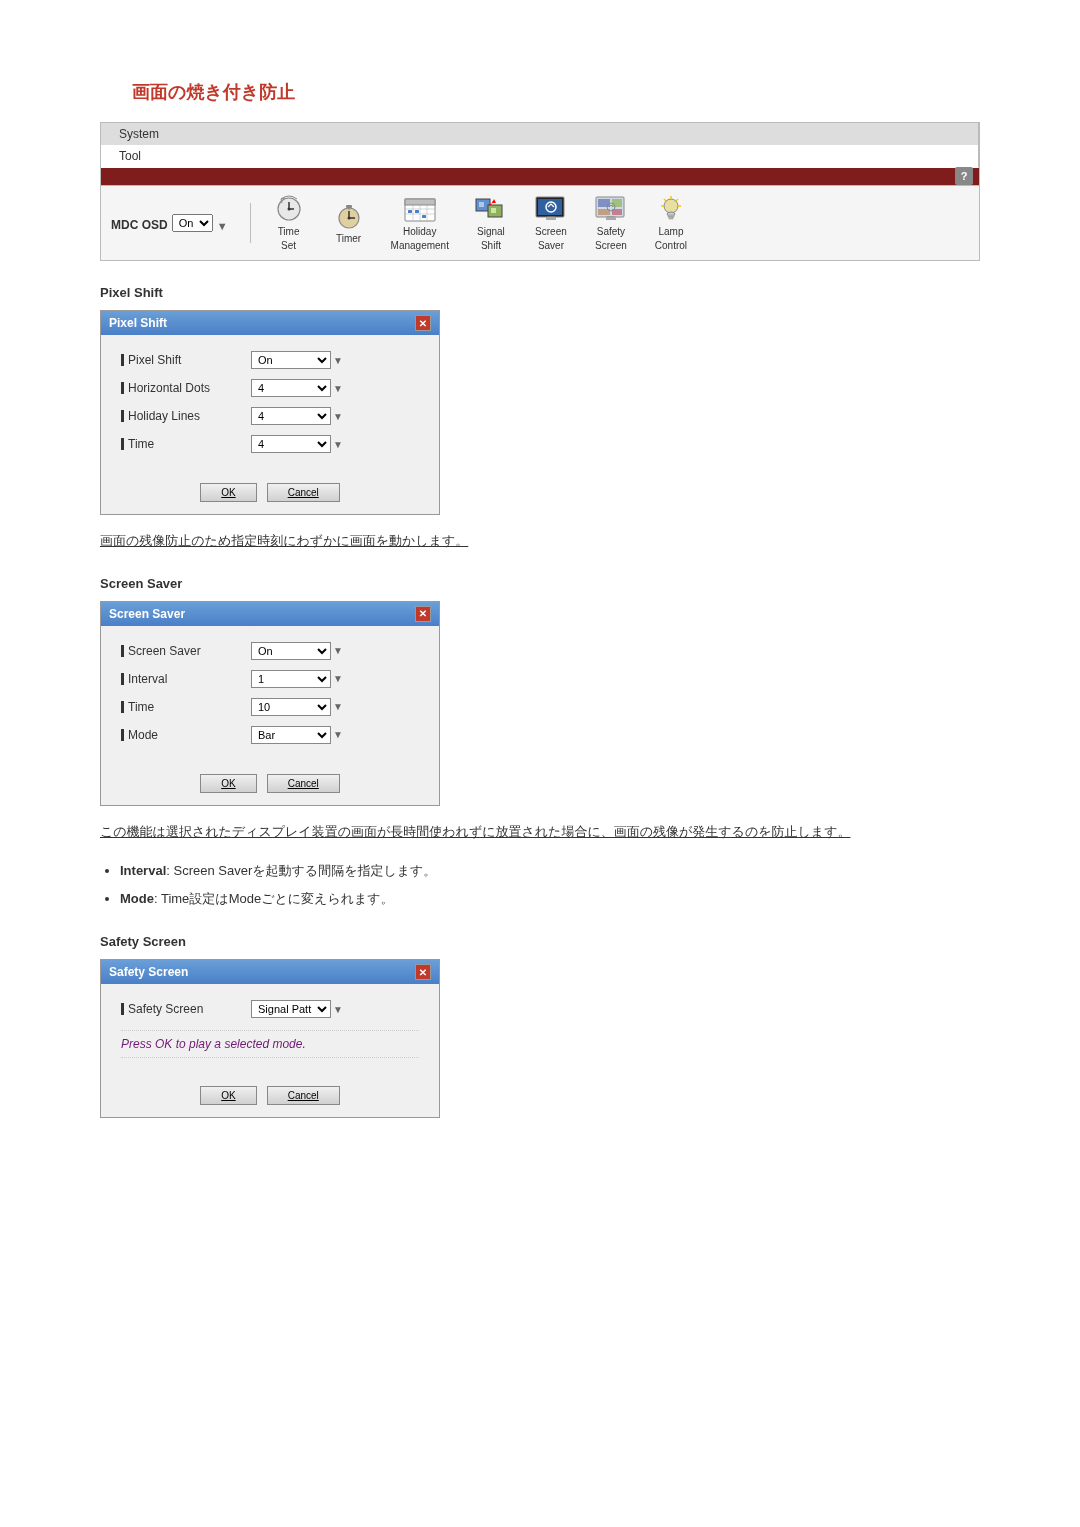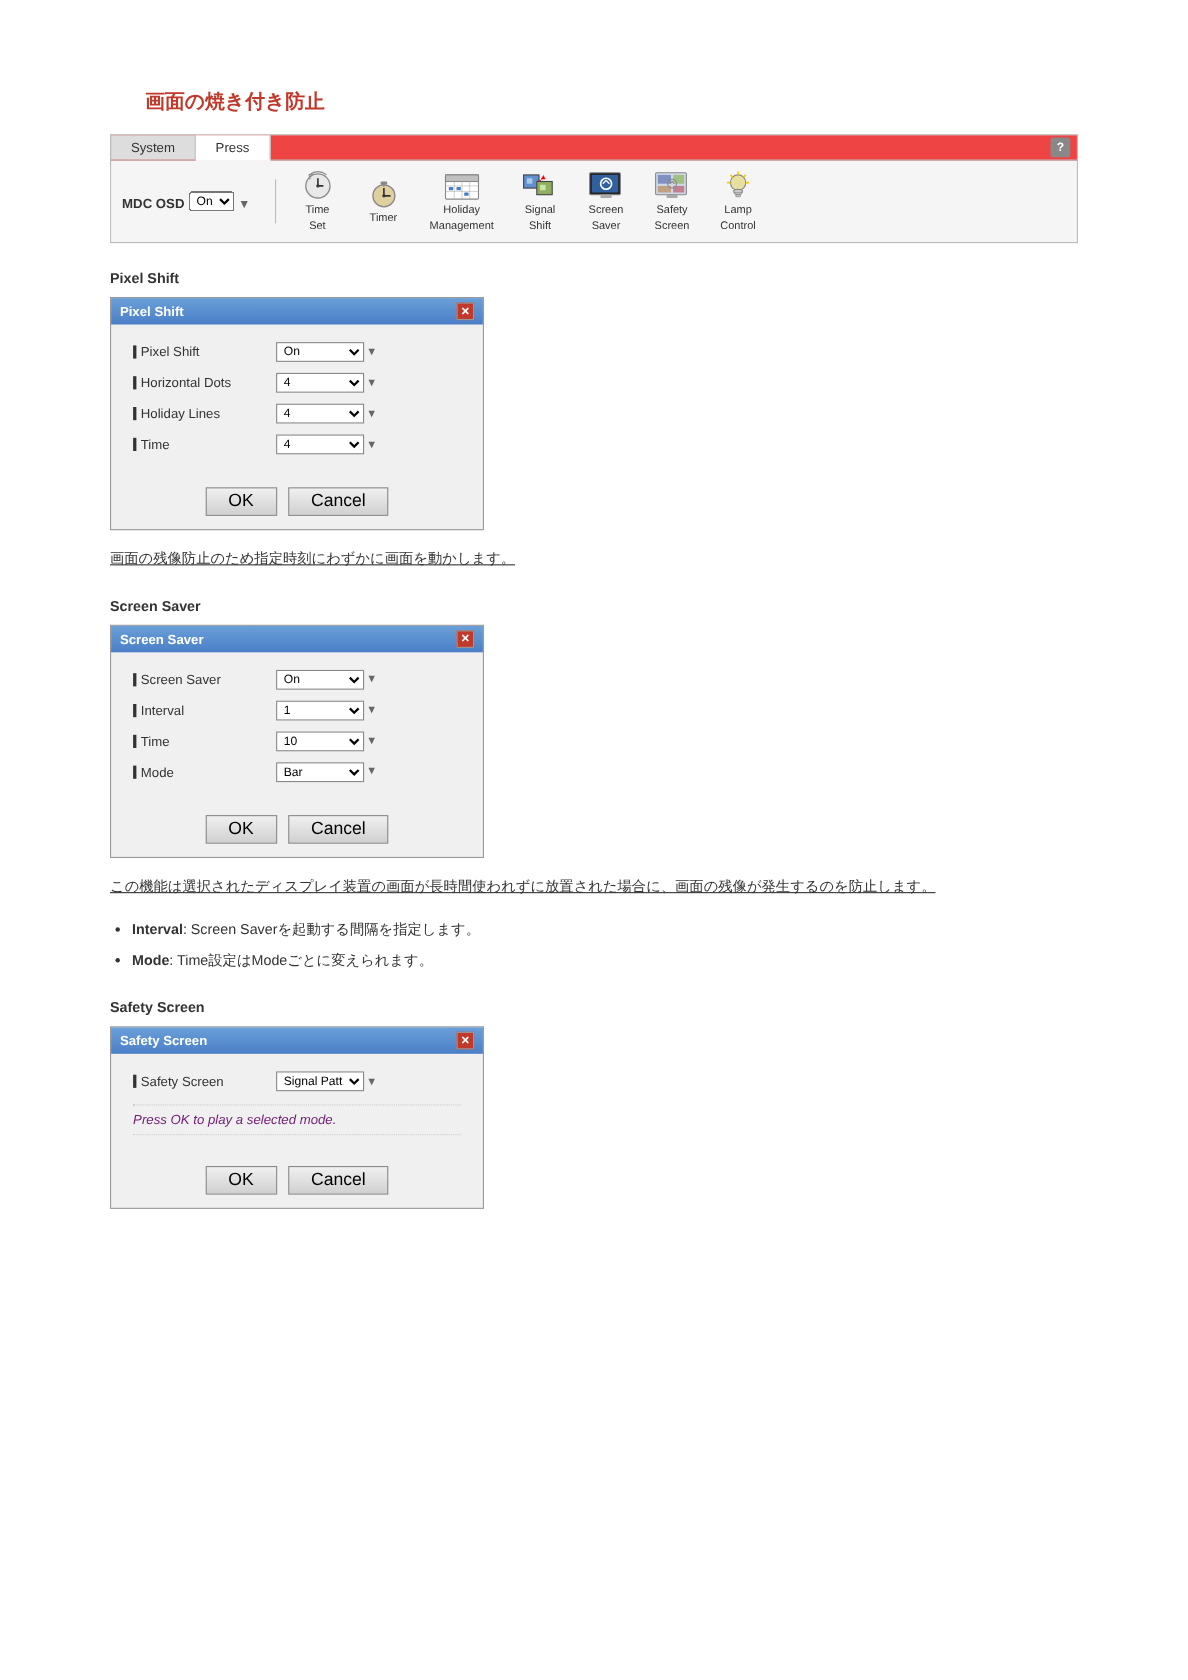--- a/index.html
+++ b/index.html
@@ -23,21 +23,22 @@
 
     
     .toolbar-container {
       border: 1px solid #bbb;
       background: #f5f5f5;
       margin-bottom: 22px;
     }
     .toolbar-tabs {
       display: flex;
       border-bottom: 1px solid #bbb;
-      background: #ef4444;
+      background: #7f1d1d;
+      flex-direction: column;
     }
     .tab {
       padding: 4px 18px;
       font-size: 12px;
       border-right: 1px solid #bbb;
       cursor: pointer;
       background: #ddd;
     }
     .tab.active {
       background: #fff;
@@ -158,22 +159,23 @@
     .dialog-footer {
       display: flex;
       justify-content: center;
       gap: 10px;
       padding: 8px 20px 12px 20px;
     }
     .dialog-btn {
       background: linear-gradient(to bottom, #f0f0f0, #d0d0d0);
       border: 1px solid #888;
       padding: 3px 20px;
-      font-size: 16px;
+      font-size: 10px;
       cursor: pointer;
+      text-decoration: underline;
     }
 
     
     .desc-text {
       font-size: 13px;
       margin-bottom: 18px;
       line-height: 1.6;
       text-decoration: underline;
     }
     .bullet-list {
@@ -221,21 +223,21 @@
     }
   </style>
 </head>
 <body>
 
 <div class="page-title">画面の焼き付き防止</div>
 
 <div class="toolbar-container">
   <div class="toolbar-tabs">
     <div class="tab">System</div>
-    <div class="tab active">Press</div>
+    <div class="tab active">Tool</div>
     <div class="toolbar-right" style="display:flex;align-items:center;padding-right:6px;">
       <div class="help-icon">?</div>
     </div>
   </div>
   <div class="toolbar-body">
     <div class="mdc-osd">
       <span>MDC OSD</span>
       <select>
         <option>On</option>
         <option>Off</option>

